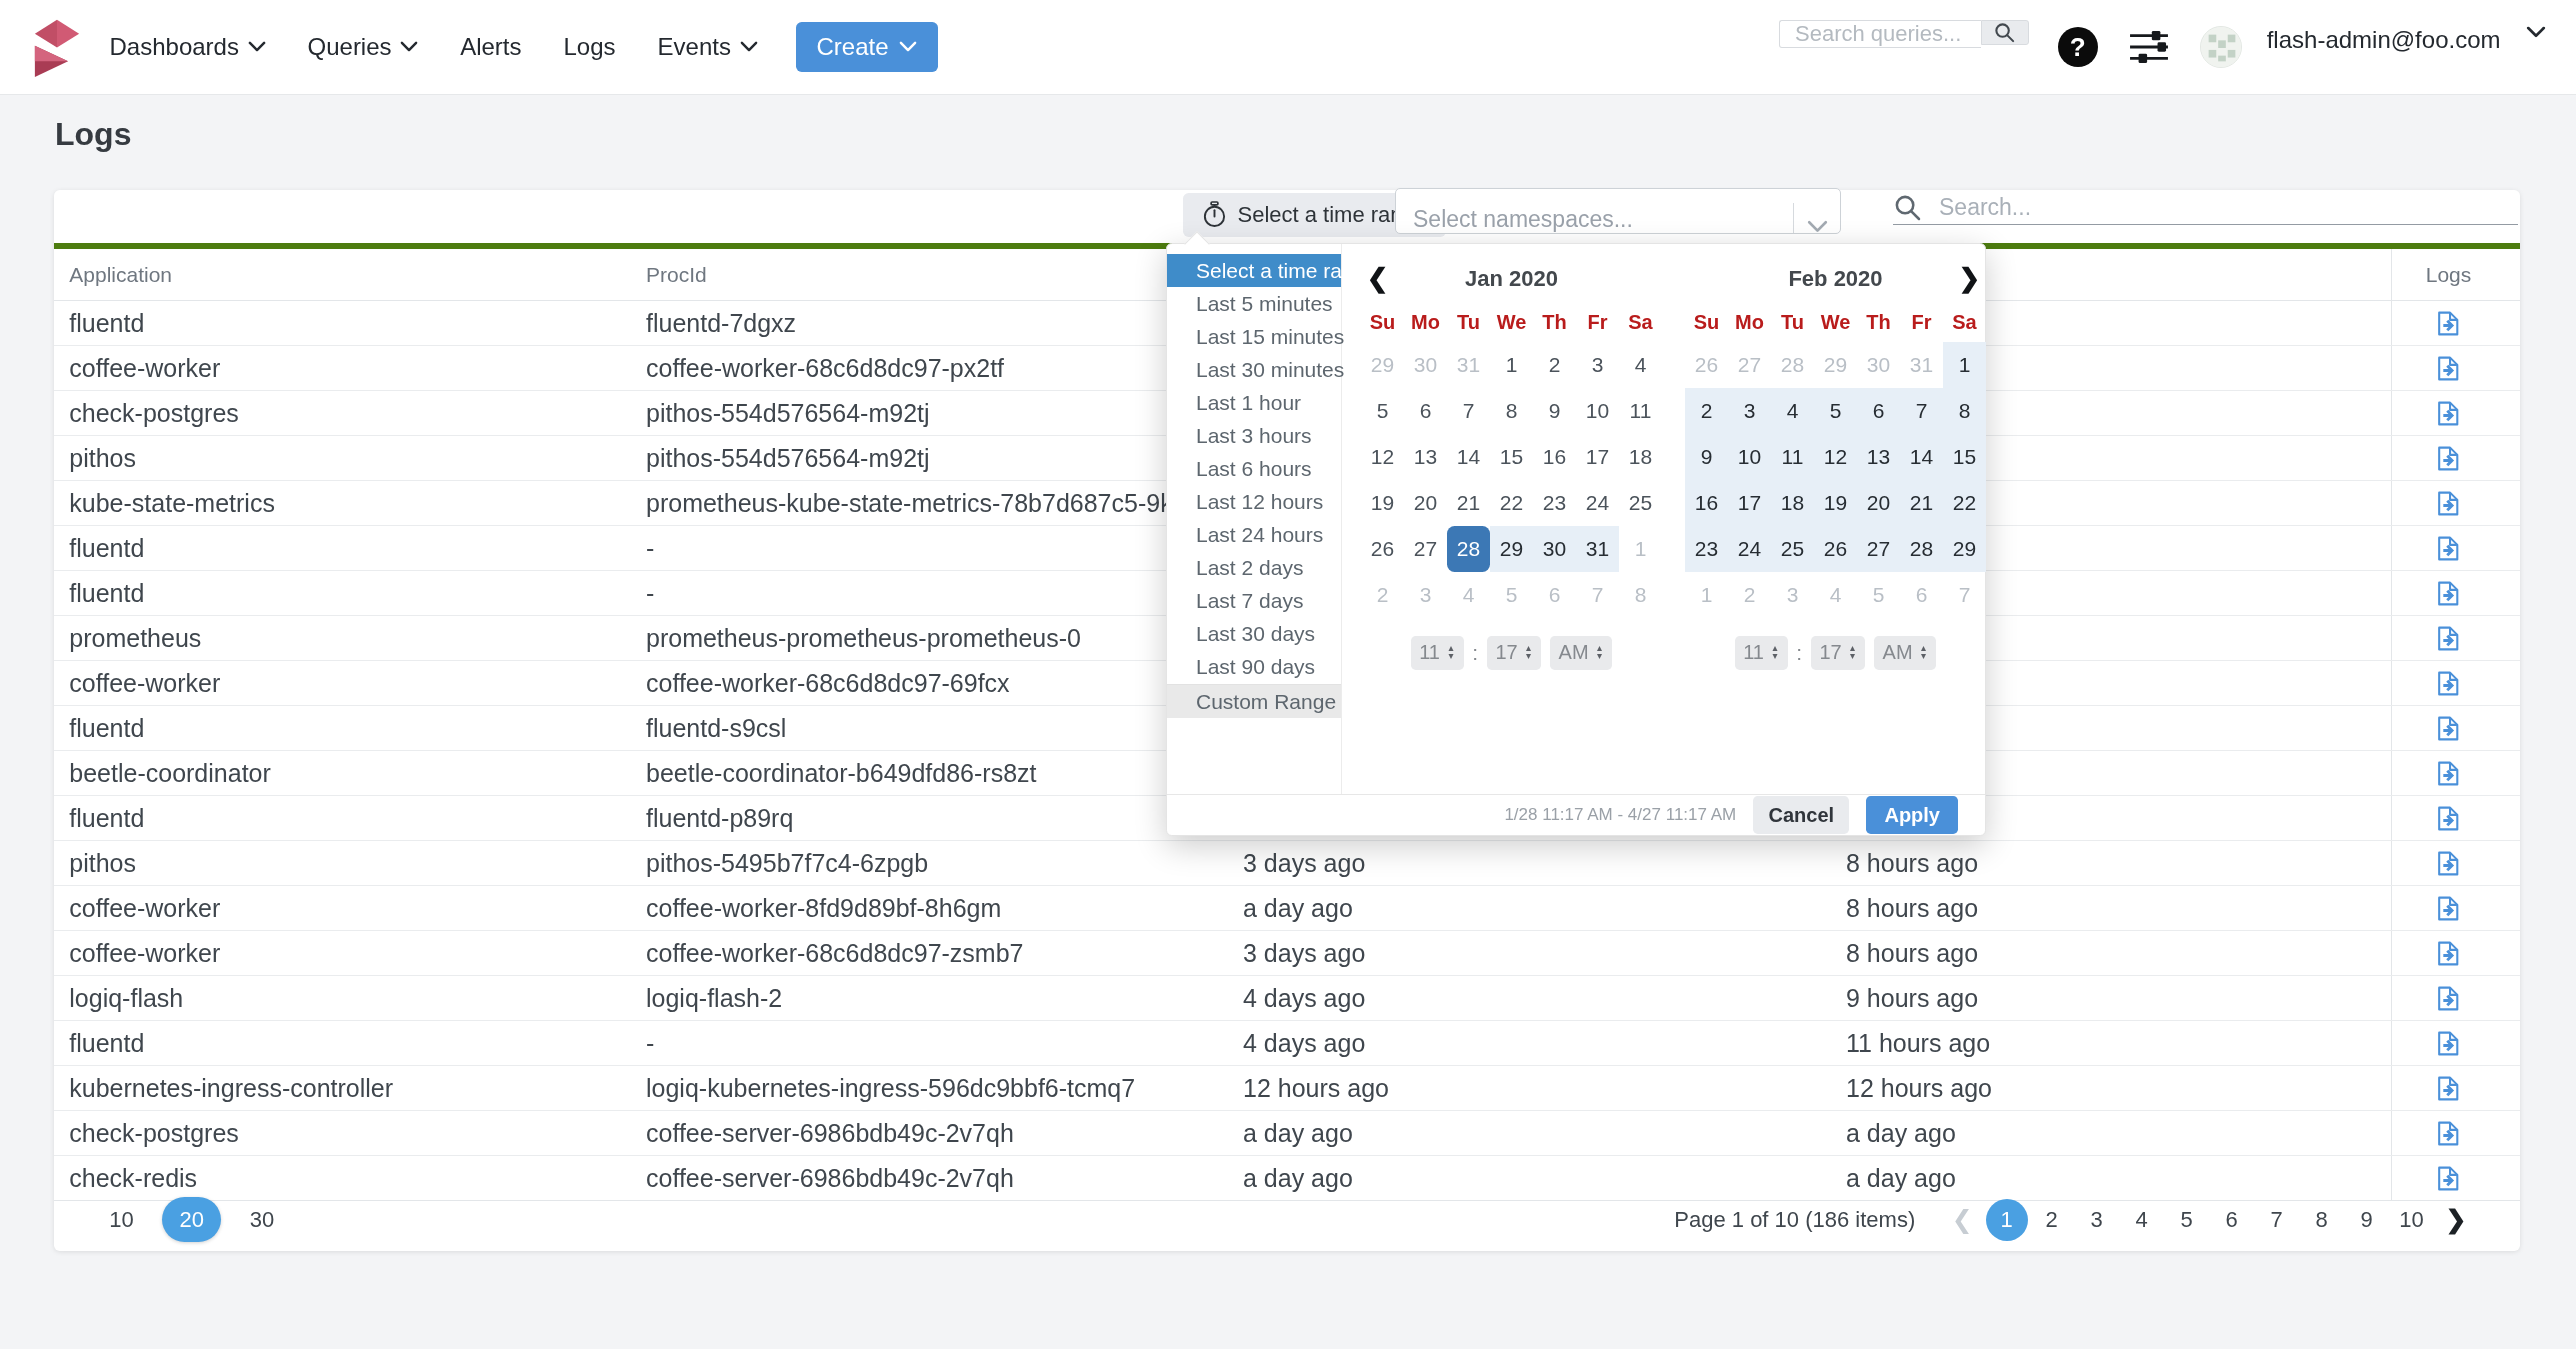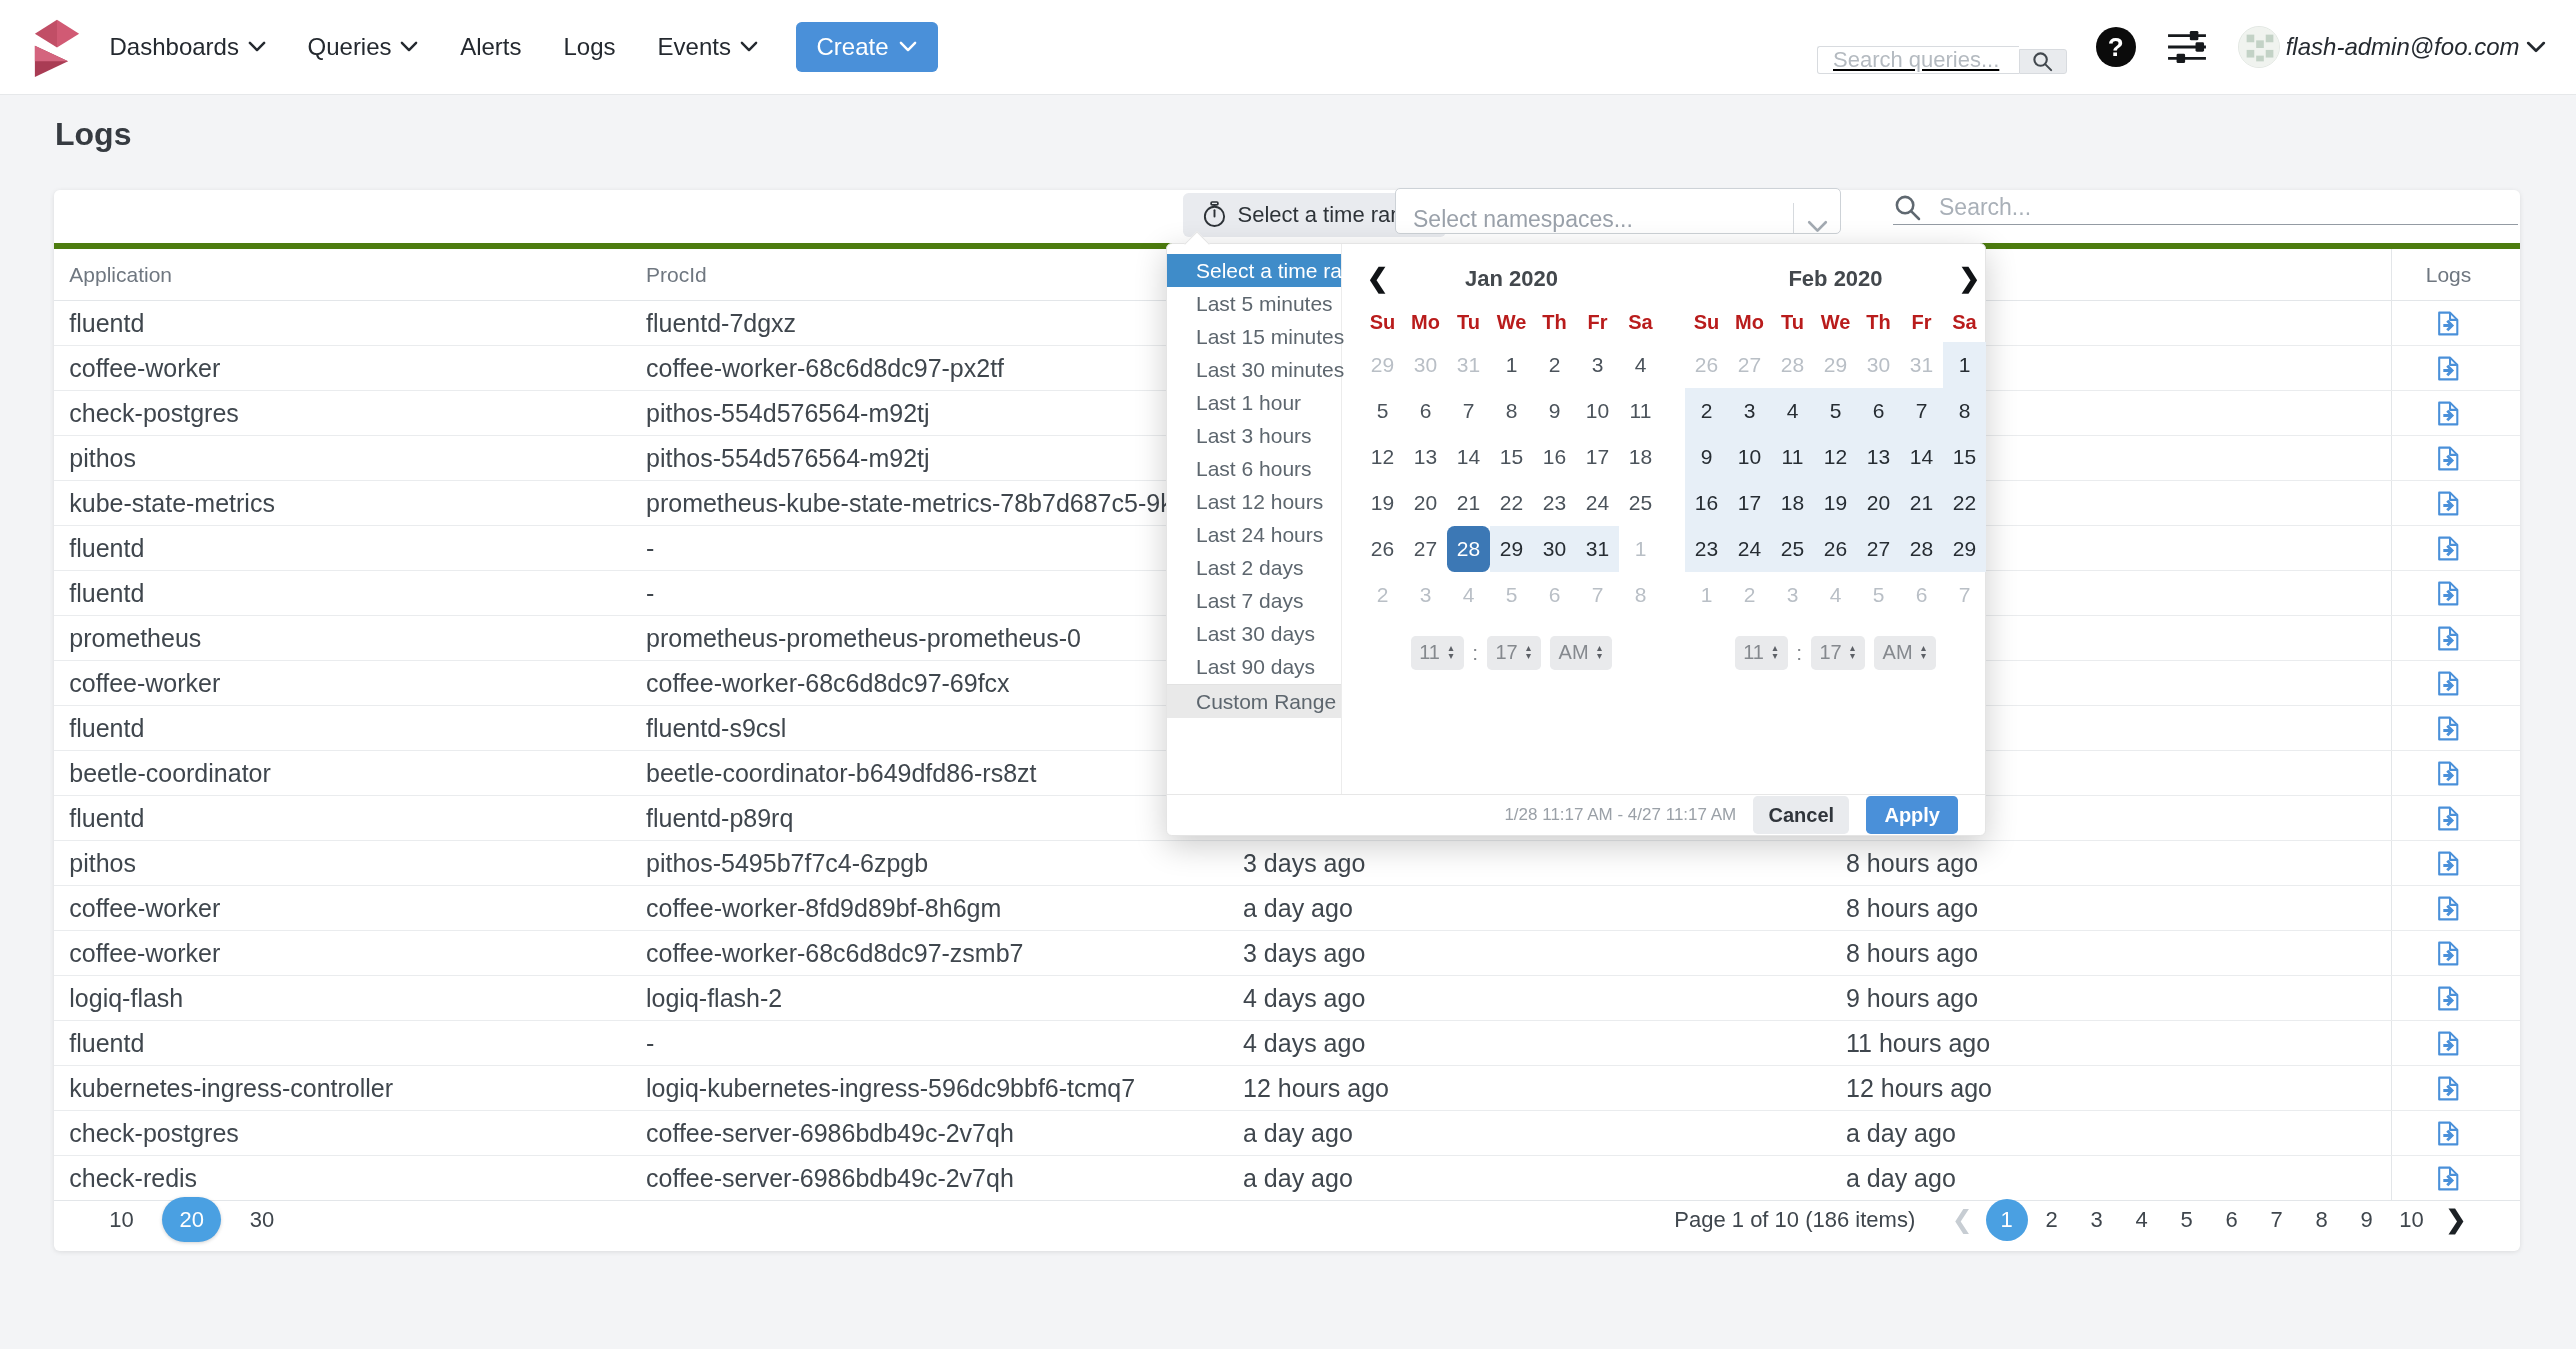--- a/index.html
+++ b/index.html
@@ -10,30 +10,30 @@
   
   .navbar { position:absolute; left:0; top:0; width:2576px; height:95px; background:#fff;
             border-bottom:1px solid #e6e8ea; display:flex; align-items:center; padding:0 30.5px; z-index:5; }
   .brand { width:52px; height:59px; margin-right:27px; flex:none; }
   .nav-menu { display:flex; align-items:flex-start; gap:42px; }
   .nav-item { display:flex; align-items:center; gap:8.6px; font-size:24px; color:#24292f; cursor:pointer; }
   .chev { display:inline-flex; align-items:center; }
   .create-btn { margin-left:38px; background:#4a90d9; color:#fff; border:none; border-radius:5.7px;
                 height:50px; padding:0 21px; font-size:24px; font-family:inherit; display:flex; align-items:center; gap:10.5px; cursor:pointer; }
   .nav-right { margin-left:auto; display:flex; align-items:center; gap:29px; }
-  .nav-search { display:flex; align-items:flex-end; height:54px;text-decoration:underline; }
+  .nav-search { display:flex; align-items:flex-start; height:54px; }
   .nav-search input { width:202px; border:1px solid #d8dbdf; border-right:none; border-radius:2.9px 0 0 2.9px;
                       padding:0 15.3px; font-size:22px; font-family:inherit; color:#333; outline:none; }
   .nav-search input::placeholder { color:#b4bac0; }
   .nav-search .go { width:48px; background:#e9ebee; border:1px solid #d8dbdf; border-radius:0 2.9px 2.9px 0;
                     display:flex; align-items:center; justify-content:center; cursor:pointer; }
   .help-ic { width:40px; height:40px; border-radius:50%; background:#0b0b0b; color:#fff; font-size:26px; font-weight:bold;
              display:flex; align-items:center; justify-content:center; cursor:pointer; }
   .sliders-ic { cursor:pointer; display:flex; }
-  .user { display:flex; align-items:center; gap:6px; cursor:pointer;font-style:italic; }
+  .user { display:flex; align-items:flex-start; gap:25px; cursor:pointer; }
   .avatar { width:42px; height:42px; border-radius:50%; overflow:hidden; background:#f2f5f2; border:1px solid #e3e8e3; flex:none; }
   .user-email { font-size:24px; color:#24292f; }
 
   
   .page-title { position:absolute; left:55px; top:116px; font-size:32px; font-weight:bold; color:#363b41; }
 
   .card { position:absolute; left:54px; top:190px; width:2466px; height:1061px; background:#fff;
           border-radius:5.7px; box-shadow:0 1px 4.8px rgba(0,0,0,.10); }
 
   

